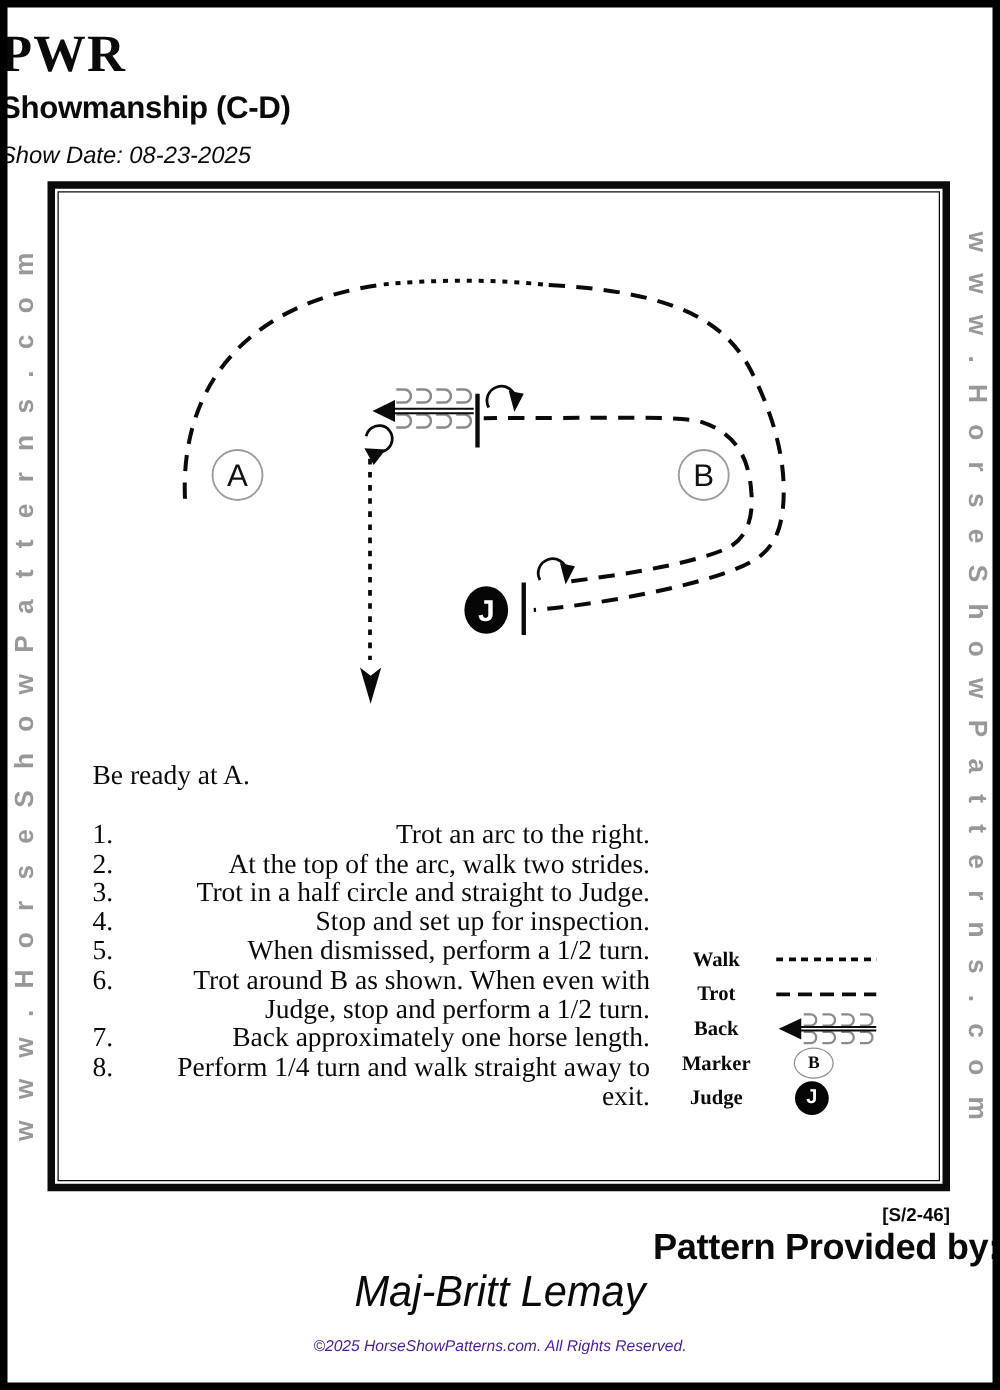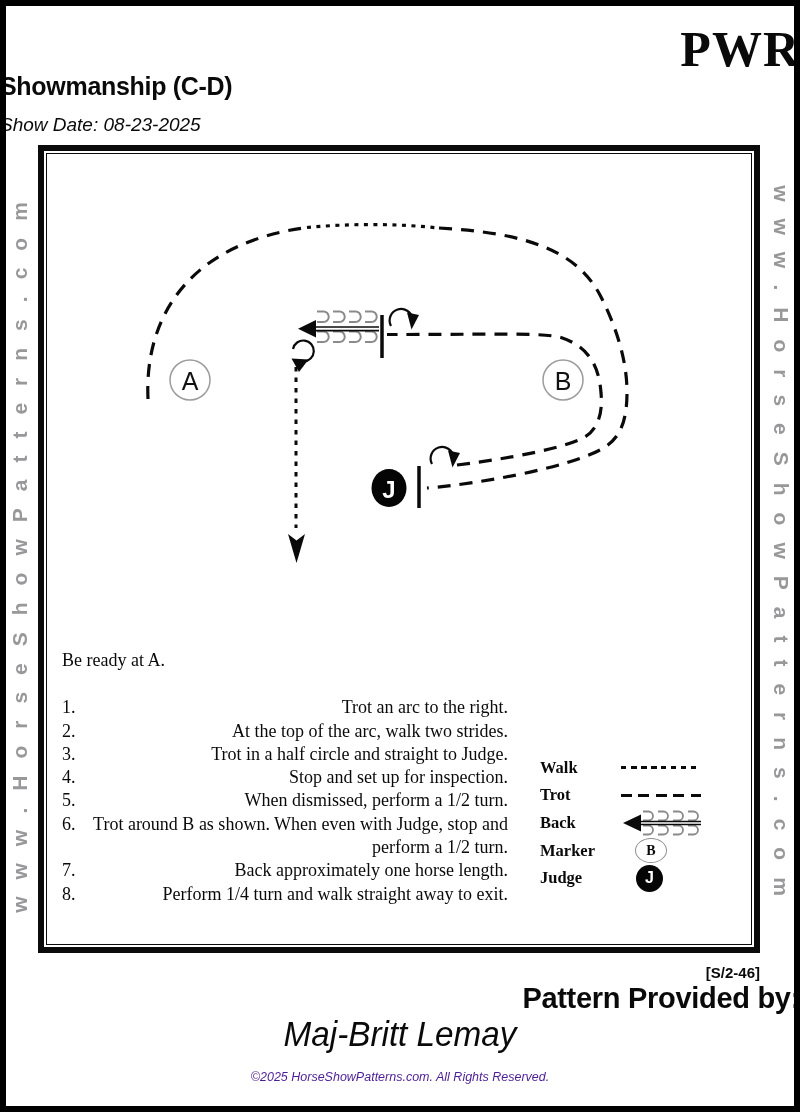--- a/index.html
+++ b/index.html
@@ -1,55 +1,55 @@
 <!DOCTYPE html>
 <html><head>
 <meta charset="utf-8">
 <style>
   html,body{margin:0;padding:0;background:#fff;}
   .page{position:relative;width:800px;height:1112px;background:#fff;overflow:hidden;
         font-family:"Liberation Sans","DejaVu Sans",sans-serif;color:#0a0a0a;}
   .page-border{position:absolute;inset:0;border:6px solid #000;pointer-events:none;z-index:50;}
 
   
-  .title{position:absolute;left:0;top:20px;width:100%;text-align:right;
+  .title{position:absolute;left:0;top:20px;width:100%;text-align:left;
          font-family:"Liberation Serif","DejaVu Serif",serif;font-weight:bold;
-         font-size:50px;letter-spacing:1px;}
+         font-size:42px;letter-spacing:1px;}
   .subtitle{position:absolute;left:0;top:72px;width:100%;text-align:left;
             font-weight:bold;font-size:25px;letter-spacing:-0.3px;}
   .showdate{position:absolute;left:0;top:114px;width:100%;text-align:left;
             font-style:italic;font-size:19px;}
 
   
   .wm{position:absolute;white-space:nowrap;color:#98989a;font-weight:bold;
       font-size:21px;letter-spacing:17px;}
   .wm-left{left:20px;top:549px;transform:translate(-50%,-50%) rotate(-90deg);}
   .wm-right{left:781px;top:549px;transform:translate(-50%,-50%) rotate(90deg);}
 
   
   .dbox{position:absolute;left:38px;top:145px;width:722px;height:808px;
         border:6px solid #0b0b0b;box-sizing:border-box;background:#fff;}
   .dbox-inner{position:absolute;left:46px;top:153px;width:706px;height:792px;
               border:1.5px solid #0b0b0b;box-sizing:border-box;}
   svg.pattern{position:absolute;left:44px;top:151px;width:710px;height:796px;}
 
   
-  .instructions{position:absolute;left:62px;top:608px;width:470px;
+  .instructions{position:absolute;left:74px;top:608px;width:470px;
                 font-family:"Liberation Serif","DejaVu Serif",serif;
-                font-size:18px;line-height:23.3px;margin-top:41px;}
+                font-size:22px;line-height:23.3px;}
   .instructions .intro{margin:0 0 24px 0;}
   .step{display:flex;}
   .step .num{width:26px;flex:0 0 26px;}
   .step .txt{width:420px;text-align:right;}
   .instructions .outro{margin:20px 0 0 0;}
 
   
   .legend{position:absolute;left:540px;top:754px;width:175px;}
   .lrow{display:flex;align-items:center;height:27.6px;}
-  .llabel{width:66px;text-align:left;font-family:"Liberation Serif","DejaVu Serif",serif;
+  .llabel{width:66px;text-align:center;font-family:"Liberation Serif","DejaVu Serif",serif;
           font-weight:bold;font-size:16.5px;margin-right:15px;}
   .lsym{width:90px;display:flex;align-items:center;}
   .dash-walk{width:80px;height:3px;
      background:repeating-linear-gradient(90deg,#0a0a0a 0 5.5px,transparent 5.5px 10px);}
   .dash-trot{width:80px;height:3px;
      background:repeating-linear-gradient(90deg,#0a0a0a 0 11px,transparent 11px 17.5px);}
   .marker-oval{width:30px;height:23px;border:1.5px solid #8f8f8f;border-radius:50%;
      display:flex;align-items:center;justify-content:center;margin-left:14px;
      font-family:"Liberation Serif","DejaVu Serif",serif;font-weight:bold;font-size:14px;}
   .judge-dot{width:27px;height:27px;border-radius:50%;background:#050505;color:#fff;

